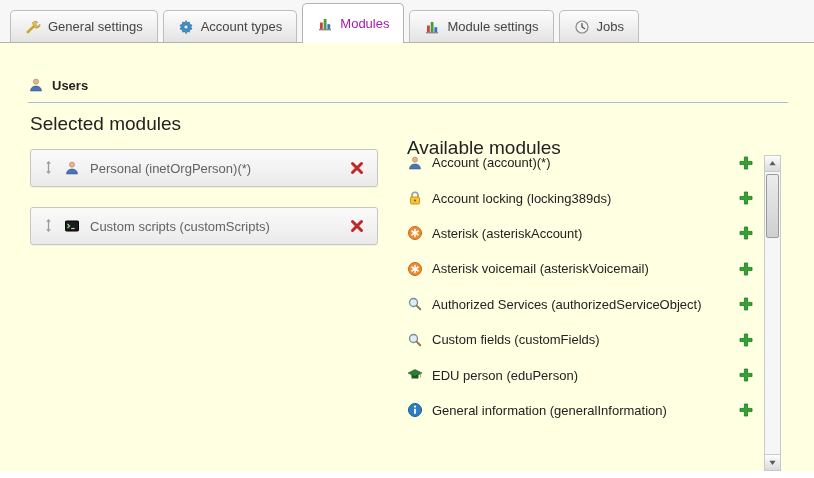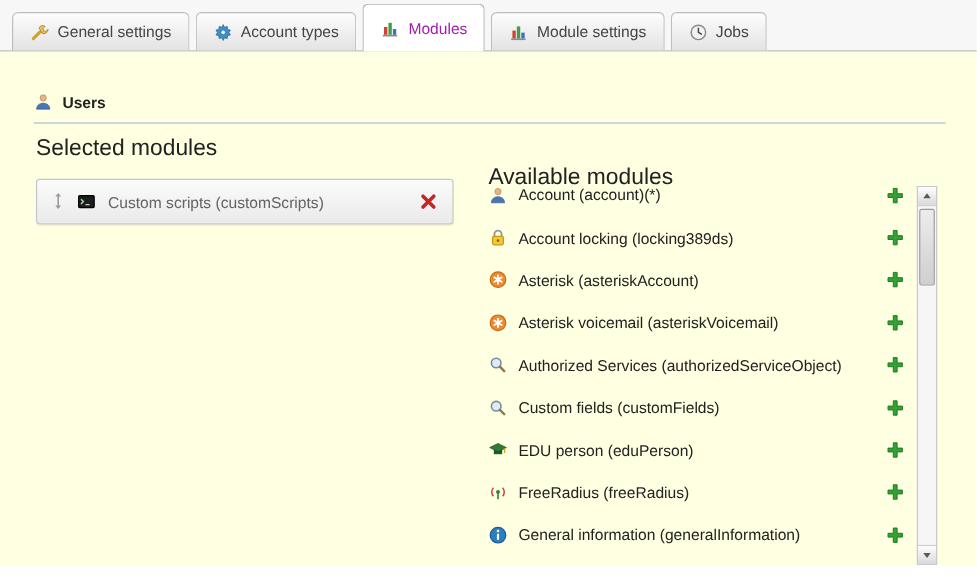--- a/index.html
+++ b/index.html
@@ -146,20 +146,44 @@
         <div class="sel-item">
           <span class="icon handle">
             <svg viewBox="0 0 12 16">
               <path d="M6 3.4v9.2" stroke="#9a9a9a" stroke-width="1.4"></path>
               <path d="M6 0.8L3.4 3.9h5.2z" fill="#9a9a9a"></path>
               <path d="M6 15.2l2.6-3.1H3.4z" fill="#9a9a9a"></path>
             </svg>
           </span>
           <span class="icon">
             <svg viewBox="0 0 16 16">
+              <circle cx="8" cy="4.6" r="2.6" fill="#e8b487" stroke="#a8784f" stroke-width="0.5"></circle>
+              <path d="M2.5 14c0-3.2 2.4-5 5.5-5s5.5 1.8 5.5 5z" fill="#4a76b8" stroke="#2f4f7f" stroke-width="0.5"></path>
+            </svg>
+          </span>
+          <span class="sel-label">Personal (inetOrgPerson)(*)</span>
+          <span class="icon del">
+            <svg viewBox="0 0 16 16">
+              <g stroke="#c22727" stroke-width="3" stroke-linecap="round">
+                <path d="M3.5 3.5l9 9"></path>
+                <path d="M12.5 3.5l-9 9"></path>
+              </g>
+            </svg>
+          </span>
+        </div>
+        <div class="sel-item">
+          <span class="icon handle">
+            <svg viewBox="0 0 12 16">
+              <path d="M6 3.4v9.2" stroke="#9a9a9a" stroke-width="1.4"></path>
+              <path d="M6 0.8L3.4 3.9h5.2z" fill="#9a9a9a"></path>
+              <path d="M6 15.2l2.6-3.1H3.4z" fill="#9a9a9a"></path>
+            </svg>
+          </span>
+          <span class="icon">
+            <svg viewBox="0 0 16 16">
               <rect x="1.5" y="3" width="13" height="10" rx="1" fill="#1d1d1d" stroke="#000"></rect>
               <path d="M3.5 6l2 2-2 2" stroke="#9ae69a" stroke-width="1.2" fill="none"></path>
               <path d="M7.2 10.5h3.4" stroke="#cccccc" stroke-width="1.2"></path>
             </svg>
           </span>
           <span class="sel-label">Custom scripts (customScripts)</span>
           <span class="icon del">
             <svg viewBox="0 0 16 16">
               <g stroke="#c22727" stroke-width="3" stroke-linecap="round">
                 <path d="M3.5 3.5l9 9"></path>
@@ -274,38 +298,20 @@
           <span class="av-label">EDU person (eduPerson)</span>
           <span class="icon add">
             <svg viewBox="0 0 16 16">
               <path d="M6.4 2h3.2v4.4H14v3.2H9.6V14H6.4V9.6H2V6.4h4.4z" fill="#35a035" stroke="#1e7a1e" stroke-width="0.8"></path>
             </svg>
           </span>
         </div>
         <div class="av-item">
           <span class="icon">
             <svg viewBox="0 0 16 16">
-              <g fill="none" stroke="#d04545" stroke-width="1.3">
-                <path d="M4.2 4.5a5 5 0 0 0 0 7"></path>
-                <path d="M11.8 4.5a5 5 0 0 1 0 7"></path>
-              </g>
-              <circle cx="8" cy="8" r="1.6" fill="#2e7d32"></circle>
-              <path d="M8 9.5V14" stroke="#2e7d32" stroke-width="1.3"></path>
-            </svg>
-          </span>
-          <span class="av-label">FreeRadius (freeRadius)</span>
-          <span class="icon add">
-            <svg viewBox="0 0 16 16">
-              <path d="M6.4 2h3.2v4.4H14v3.2H9.6V14H6.4V9.6H2V6.4h4.4z" fill="#35a035" stroke="#1e7a1e" stroke-width="0.8"></path>
-            </svg>
-          </span>
-        </div>
-        <div class="av-item">
-          <span class="icon">
-            <svg viewBox="0 0 16 16">
               <circle cx="8" cy="8" r="6.5" fill="#2d7dc1" stroke="#1b5e93"></circle>
               <rect x="7.1" y="6.8" width="1.8" height="5" fill="#fff"></rect>
               <circle cx="8" cy="4.6" r="1.1" fill="#fff"></circle>
             </svg>
           </span>
           <span class="av-label">General information (generalInformation)</span>
           <span class="icon add">
             <svg viewBox="0 0 16 16">
               <path d="M6.4 2h3.2v4.4H14v3.2H9.6V14H6.4V9.6H2V6.4h4.4z" fill="#35a035" stroke="#1e7a1e" stroke-width="0.8"></path>
             </svg>

